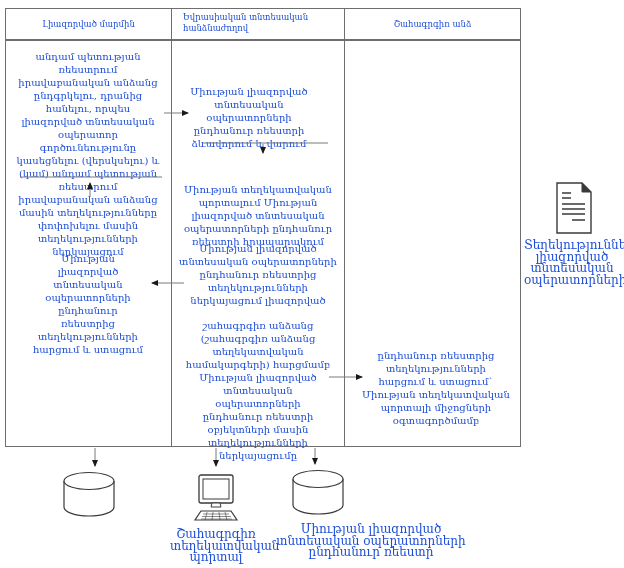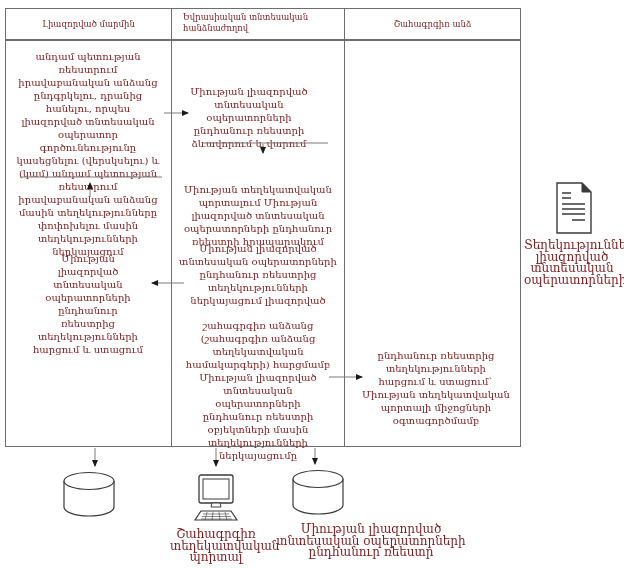--- a/index.html
+++ b/index.html
@@ -1,18 +1,18 @@
 <!DOCTYPE html>
 <html><head>
 <meta charset="utf-8">
 <style>
   html,body{margin:0;padding:0;background:#fff;}
   #canvas{
     position:relative;width:624px;height:568px;background:#ffffff;
-    font-family:"DejaVu Serif","DejaVu Sans",serif;color:#7f1d1d;overflow:hidden;
+    font-family:"DejaVu Serif","DejaVu Sans",serif;color:#1d4ed8;overflow:hidden;
   }
   .lane{position:absolute;top:8px;height:439px;border:1px solid #6e6e6e;background:#fff;box-sizing:border-box;}
   .lane-header{box-sizing:border-box;height:32px;border-bottom:2px solid #6e6e6e;font-size:8.5px;line-height:10.5px;display:flex;align-items:center;}
   .hd-center{justify-content:center;text-align:center;}
   .hd-left{justify-content:flex-start;text-align:left;padding:3px 6px 0 11px;align-items:flex-start;}
   .tblock{position:absolute;font-size:10px;line-height:13px;text-align:center;}
   .caption{position:absolute;font-size:12px;line-height:11.5px;text-align:center;}
   .icon{position:absolute;}
   #connectors{position:absolute;left:0;top:0;pointer-events:none;}
 </style>

